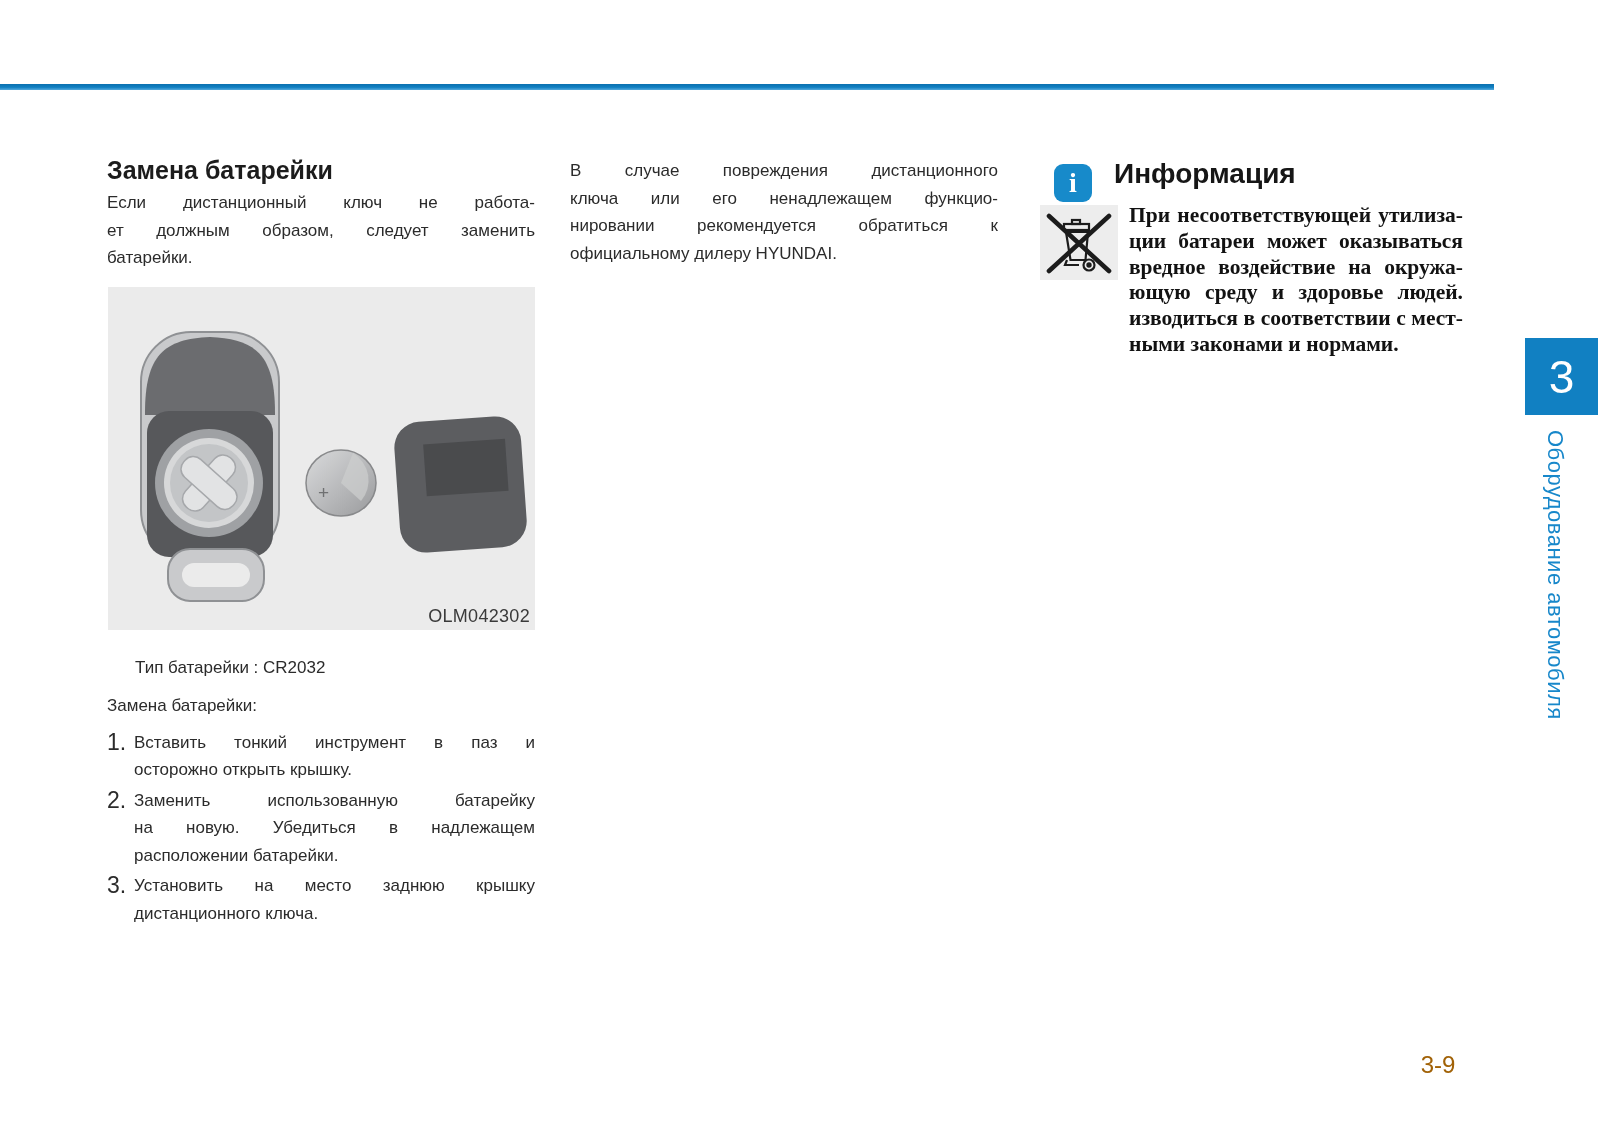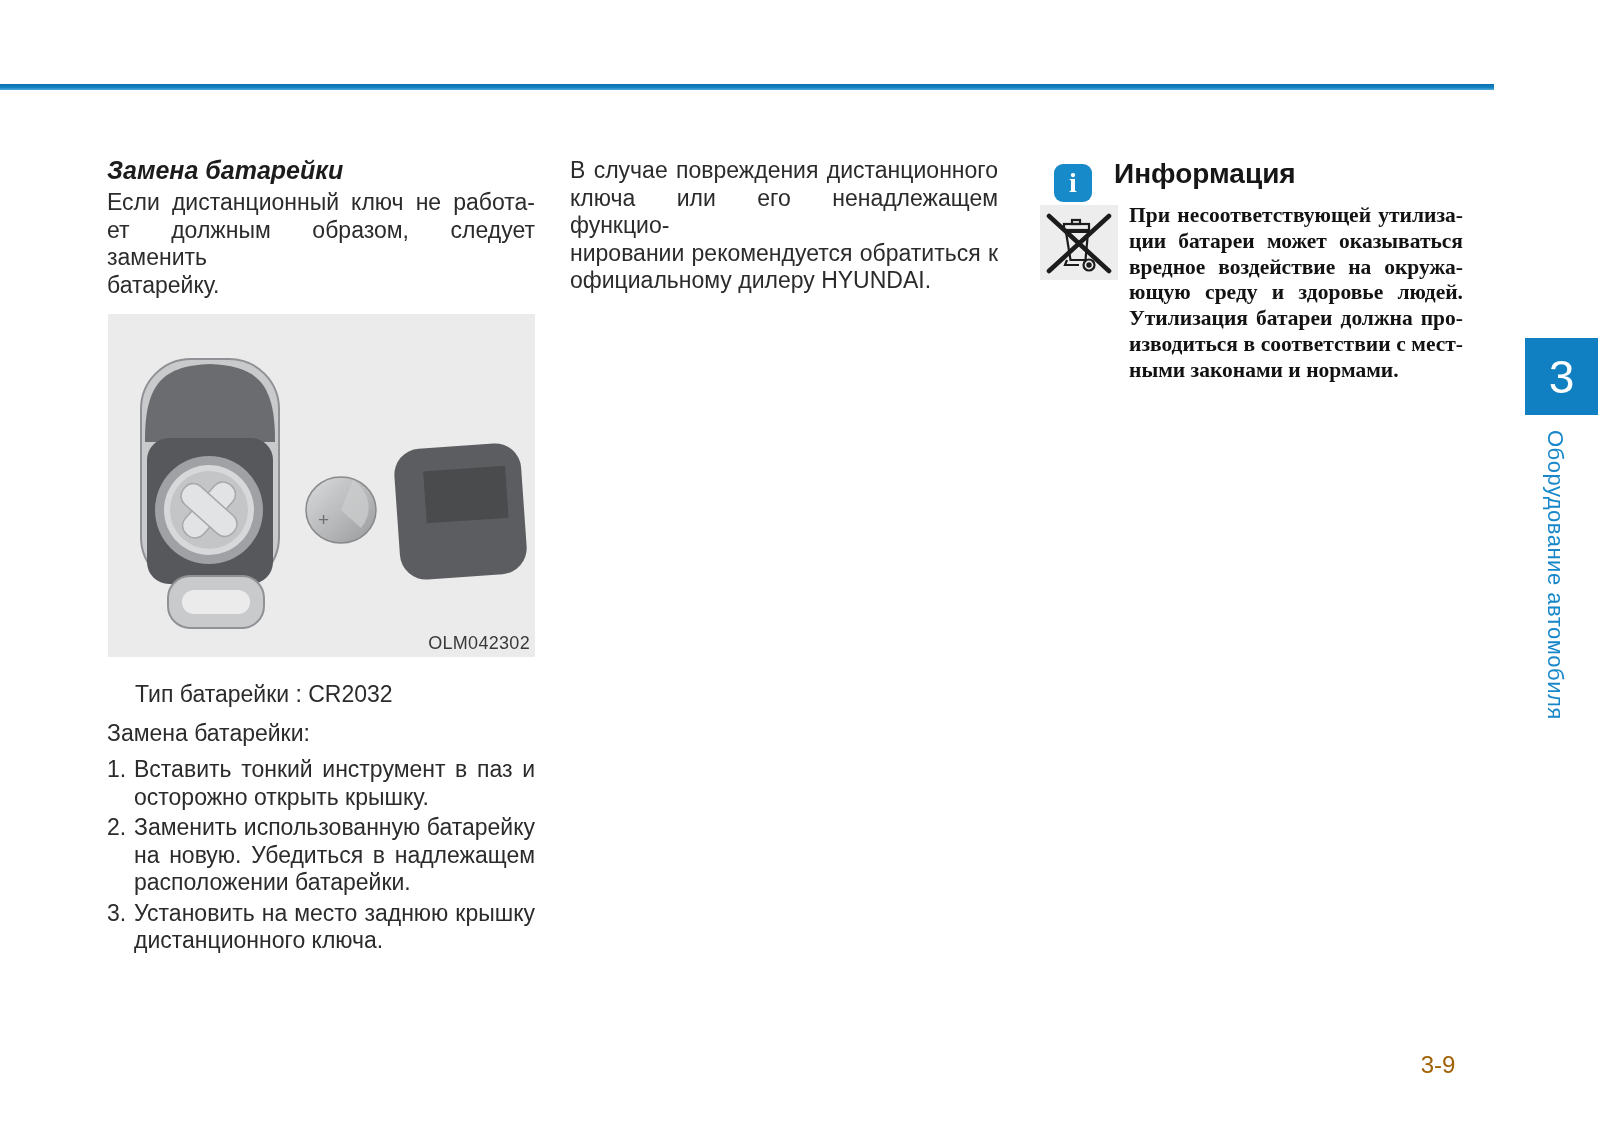--- a/index.html
+++ b/index.html
@@ -22,24 +22,24 @@
     position:absolute;left:0;top:84px;width:1494px;height:6px;
     background:linear-gradient(180deg,#0c70af 0%,var(--accent) 55%,#55aadd 100%);
   }
   
   .col{position:absolute;}
   .col1{left:107px;top:154px;width:428px;}
   .col2{left:570px;top:157px;width:428px;}
   .col3{left:1040px;top:154px;width:423px;height:420px;}
 
   h2.sec{
-    margin:0;font-style:italic;font-weight:bold;
+    margin:0;font-weight:bold;
     font-size:25px;line-height:32px;color:#1c1c1c;
   }
-  .body{font-size:23px;line-height:27.5px;color:var(--ink);}
+  .body{font-size:17px;line-height:27.5px;color:var(--ink);}
   .intro{margin-top:3px;}
   .ln{text-align:justify;}
   .jst{text-align:justify;text-align-last:justify;}
 
   .figure{
     position:relative;margin-top:15px;
     width:427px;height:343px;background:#ebebeb;
   }
   .figcode{
     position:absolute;right:5px;bottom:3px;
@@ -96,21 +96,21 @@
 <div class="page">
 
   <div class="top-rule"></div>
 
   <section class="col col1">
     <h2 class="sec">Замена батарейки</h2>
 
     <div class="body intro">
         <div class="ln jst">Если дистанционный ключ не работа-</div>
         <div class="ln jst">ет должным образом, следует заменить</div>
-        <div class="ln">батарейку.</div>
+        <div class="ln">батарейки.</div>
       </div>
 
     <figure class="figure" style="margin-left:1px;margin-right:0;">
       <svg width="427" height="343" viewBox="0 0 427 343" aria-hidden="true">
         <defs>
           <linearGradient id="battG" x1="0" y1="0" x2="1" y2="1">
             <stop offset="0" stop-color="#dadbdc"></stop>
             <stop offset="0.55" stop-color="#b7b8ba"></stop>
             <stop offset="1" stop-color="#999a9c"></stop>
           </linearGradient>
@@ -202,21 +202,20 @@
           <line x1="69" y1="11" x2="9" y2="66"></line>
         </g>
       </svg>
     </span>
 
     <div class="itext">
         <div class="ln jst">При несоответствующей утилиза-</div>
         <div class="ln jst">ции батареи может оказываться</div>
         <div class="ln jst">вредное воздействие на окружа-</div>
         <div class="ln jst">ющую среду и здоровье людей.</div>
-        <div class="ln jst">Утилизация батареи должна про-</div>
         <div class="ln jst">изводиться в соответствии с мест-</div>
         <div class="ln">ными законами и нормами.</div>
       </div>
   </section>
 
   <div class="tab-num">
       <span>3</span>
     </div>
   <div class="tab-title">Оборудование автомобиля</div>
 

